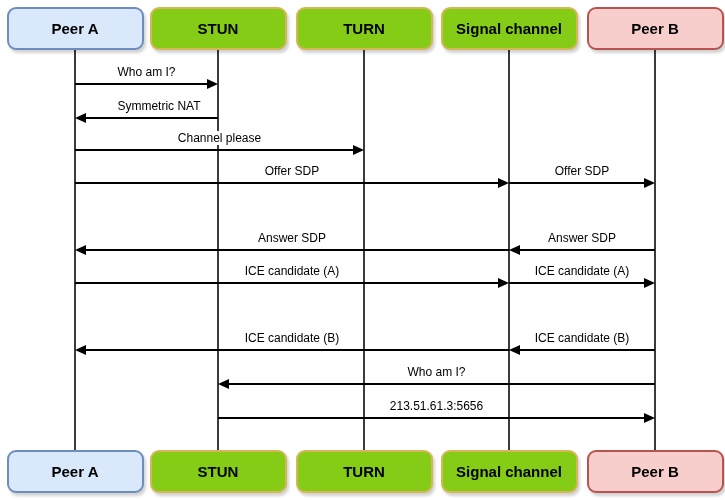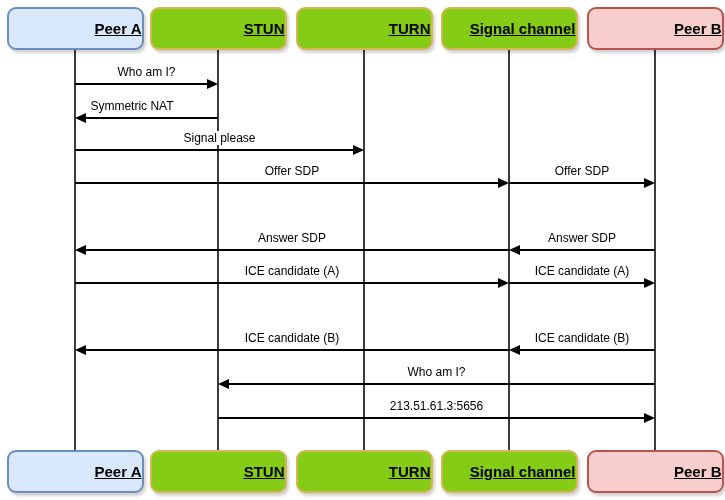--- a/index.html
+++ b/index.html
@@ -22,26 +22,25 @@
   }
   .actor-box {
     position: absolute;
     width: 137px;
     height: 43px;
     box-sizing: border-box;
     border-radius: 9px;
     border: 2px solid #7f1d1d;
     display: flex;
     align-items: center;
-    justify-content: flex-end;
+    justify-content: center;
     font-size: 15px;
     font-weight: bold;
     color: #000000;
     box-shadow: 2px 3px 3px rgba(0,0,0,0.18);
-    text-decoration: underline;
   }
   .actor-box.blue   { background: #dae8fc; border-color: #6c8ebf; }
   .actor-box.yellow { background: #84cc16; border-color: #d6b656; }
   .actor-box.red    { background: #f8cecc; border-color: #b85450; }
   .msg-line {
     position: absolute;
     height: 2px;
     background: #000000;
   }
   .arrow-head {
@@ -101,24 +100,24 @@
       <div class="actor-label">Signal channel</div>
     </div>
     <div class="actor-box red" style="left: 586.5px; top: 450px;">
       <div class="actor-label">Peer B</div>
     </div>
     <div class="msg-line" style="top: 83px; left: 75px; width: 135px;"></div>
     <div class="arrow-head right" style="top: 79px; left: 207px;"></div>
     <div class="msg-label" style="left: 146.5px; top: 65px;">Who am I?</div>
     <div class="msg-line" style="top: 117px; left: 83px; width: 135px;"></div>
     <div class="arrow-head left" style="top: 113px; left: 75px;"></div>
-    <div class="msg-label" style="left: 132px; top: 99px;">Symmetric NAT</div>
+    <div class="msg-label" style="left: 159px; top: 99px;">Symmetric NAT</div>
     <div class="msg-line" style="top: 149px; left: 75px; width: 281px;"></div>
     <div class="arrow-head right" style="top: 145px; left: 353px;"></div>
-    <div class="msg-label" style="left: 219.5px; top: 131px;">Signal please</div>
+    <div class="msg-label" style="left: 219.5px; top: 131px;">Channel please</div>
     <div class="msg-line" style="top: 182px; left: 75px; width: 426px;"></div>
     <div class="arrow-head right" style="top: 178px; left: 498px;"></div>
     <div class="msg-label" style="left: 292px; top: 164px;">Offer SDP</div>
     <div class="msg-line" style="top: 182px; left: 509px; width: 138px;"></div>
     <div class="arrow-head right" style="top: 178px; left: 644px;"></div>
     <div class="msg-label" style="left: 582px; top: 164px;">Offer SDP</div>
     <div class="msg-line" style="top: 249px; left: 517px; width: 138px;"></div>
     <div class="arrow-head left" style="top: 245px; left: 509px;"></div>
     <div class="msg-label" style="left: 582px; top: 231px;">Answer SDP</div>
     <div class="msg-line" style="top: 249px; left: 83px; width: 426px;"></div>

